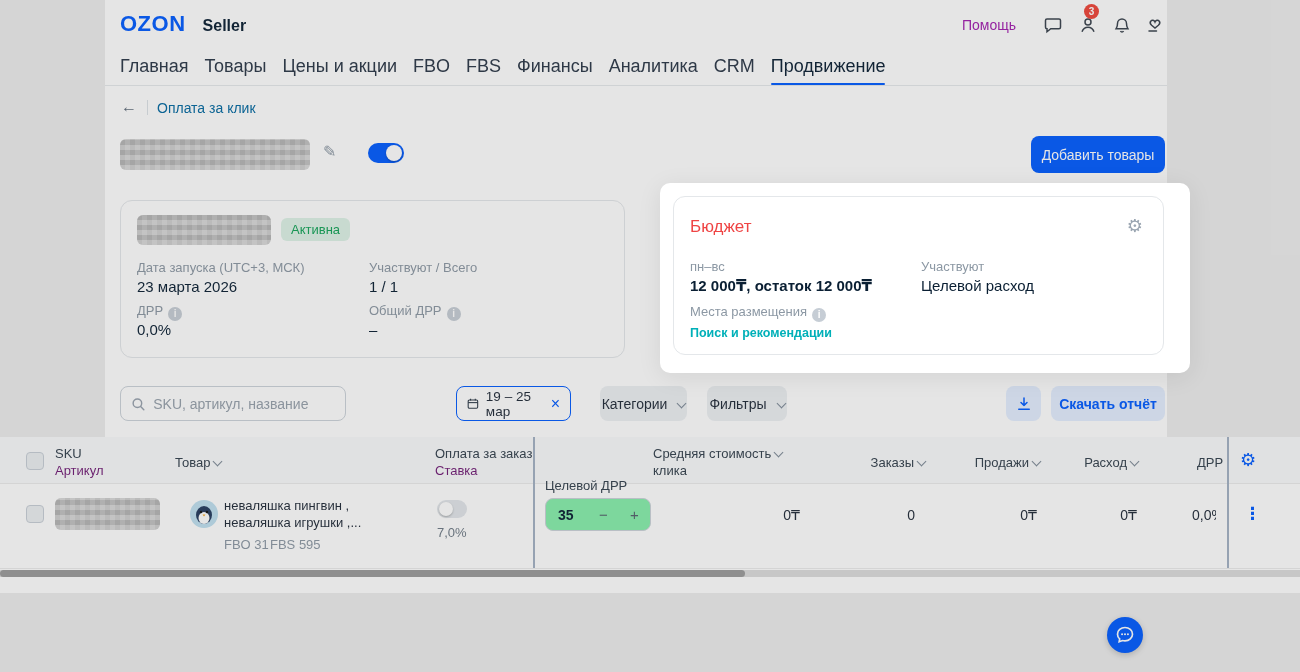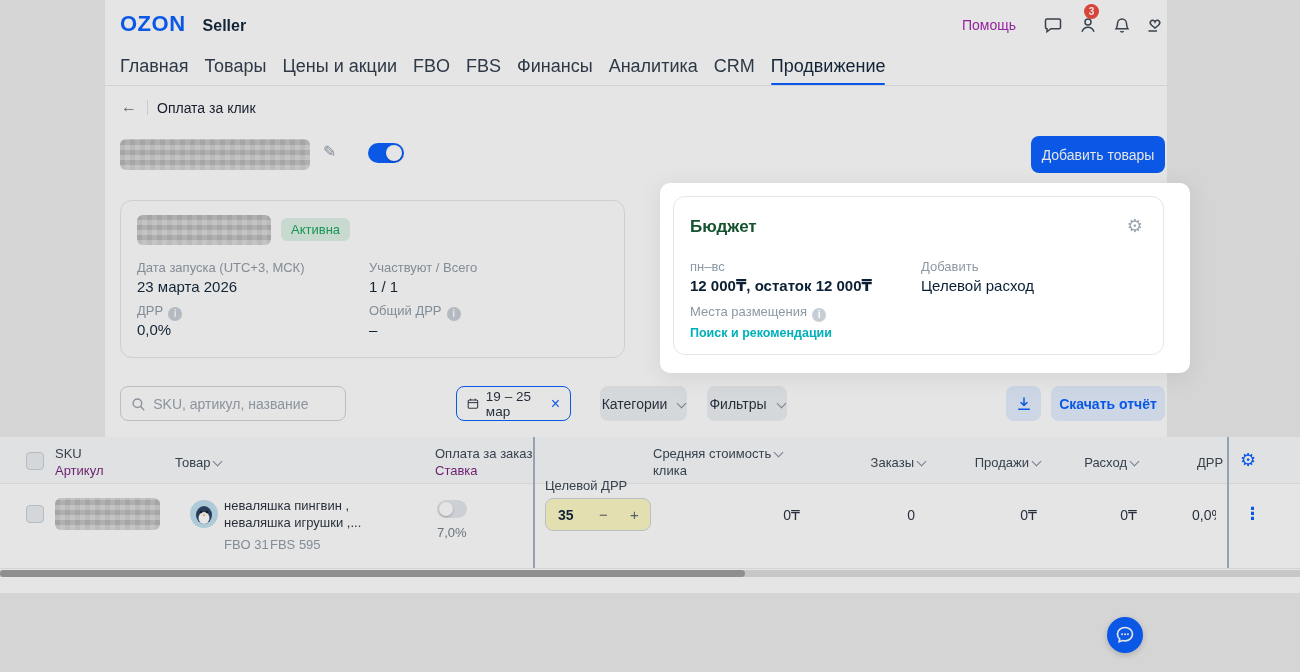--- a/index.html
+++ b/index.html
@@ -20,21 +20,21 @@
     font-size:10px;font-weight:700;line-height:15px;text-align:center;padding:0 3px;z-index:2;}
 
   .nav{position:absolute;left:120px;top:57px;display:flex;gap:16px;font-size:18px;color:#2b3747;}
   .nav-item{cursor:pointer;position:relative;line-height:18px;white-space:nowrap;}
   .nav-item.active{color:#0a1f33;font-weight:500;}
   .nav-item.active::after{content:"";position:absolute;left:0;right:0;bottom:-10px;height:2px;background:#005bff;border-radius:1px;}
   .nav-line{position:absolute;left:105px;top:85px;width:1062px;height:1px;background:#e6e9ec;}
 
   .crumb-arrow{position:absolute;left:121px;top:97px;font-size:16px;color:#5f6c7b;cursor:pointer;line-height:20px;}
   .crumb-sep{position:absolute;left:147px;top:100px;width:1px;height:15px;background:#dde2e7;}
-  .crumb-label{position:absolute;left:157px;top:100px;font-size:14px;color:#0f172a;}
+  .crumb-label{position:absolute;left:157px;top:100px;font-size:14px;color:#0369a1;}
 
   .redacted{position:absolute;border-radius:6px;
     background:repeating-linear-gradient(0deg, rgba(255,255,255,.25) 0 5px, rgba(0,0,0,.05) 5px 10px),
                repeating-linear-gradient(90deg,#bfbfbf 0 5px,#cccccc 5px 10px);}
 
   .toggle{position:absolute;width:36px;height:20px;border-radius:10px;cursor:pointer;}
   .toggle .knob{position:absolute;top:2px;width:16px;height:16px;border-radius:50%;background:#fff;box-shadow:0 1px 2px rgba(0,0,0,.25);}
   .toggle.on{background:#005bff;}  .toggle.on .knob{right:2px;}
   .toggle.off{background:#e2e6ea;} .toggle.off .knob{left:2px;}
 
@@ -61,21 +61,21 @@
   .date-chip{border:1.5px solid #005bff;background:#fff;font-weight:500;font-size:13.5px;justify-content:space-between;padding:0 10px;}
 
   .chev{display:inline-block;width:7px;height:7px;border-right:1.6px solid #7d8a97;border-bottom:1.6px solid #7d8a97;
     transform:rotate(45deg);margin-left:4px;vertical-align:2px;}
   .th{position:absolute;font-size:13px;font-weight:500;color:#33404d;white-space:nowrap;}
   .th-sub{position:absolute;font-size:13px;color:#701a75;white-space:nowrap;}
   .checkbox{position:absolute;width:18px;height:18px;border:1px solid #c8cfd7;border-radius:4px;background:#eceff2;cursor:pointer;}
   .vline{position:absolute;width:2px;background:#a3b2c4;top:437px;height:131px;}
   .cell{position:absolute;font-size:14px;color:#1f2937;white-space:nowrap;}
   .num{text-align:right;}
-  .stepper{position:absolute;left:545px;top:498px;width:106px;height:33px;border:1px solid #ccd3da;border-radius:8px;background:#fef9c3;display:flex;align-items:center;}
+  .stepper{position:absolute;left:545px;top:498px;width:106px;height:33px;border:1px solid #ccd3da;border-radius:8px;background:#86efac;display:flex;align-items:center;}
   .stepper input{width:42px;border:none;outline:none;font-size:14px;font-weight:600;color:#0a1f33;padding-left:12px;font-family:inherit;background:transparent;}
   .stepper .sbtn{flex:1;text-align:center;font-size:15px;color:#55606c;cursor:pointer;line-height:31px;}
 
   .scroll-track{position:absolute;left:0;top:570px;width:1300px;height:7px;background:#dcdcdc;}
   .scroll-thumb{position:absolute;left:0;top:0;width:745px;height:7px;border-radius:4px;background:#9b9b9b;cursor:grab;}
   .fab{position:absolute;left:1107px;top:617px;width:36px;height:36px;border-radius:50%;background:#005bff;display:flex;align-items:center;justify-content:center;cursor:pointer;box-shadow:0 2px 6px rgba(0,0,0,.2);}
   .gear-glyph{font-size:18px;line-height:1;cursor:pointer;}
 </style>
 </head>
 <body>
@@ -255,25 +255,25 @@
       <path d="M12 3c5 0 9 3.6 9 8s-4 8-9 8c-1 0-2-.14-2.9-.4L5 20l.6-3.3C4 15.3 3 13.3 3 11c0-4.4 4-8 9-8z" fill="none" stroke="#fff" stroke-width="2"></path>
       <circle cx="8.5" cy="11" r="1.2" fill="#fff"></circle>
         <circle cx="12" cy="11" r="1.2" fill="#fff"></circle>
         <circle cx="15.5" cy="11" r="1.2" fill="#fff"></circle>
     </svg>
   </div>
 
   <div class="dim-overlay"></div>
   <div class="spotlight">
     <div class="card" style="left:13px;top:13px;width:491px;height:159px;">
-      <div style="position:absolute;left:16px;top:20px;font-size:17px;font-weight:700;color:#14532d;">Бюджет</div>
+      <div style="position:absolute;left:16px;top:20px;font-size:17px;font-weight:400;color:#ef4444;">Бюджет</div>
       <div class="gear-glyph" style="position:absolute;right:20px;top:20px;color:#9aa5b1;">⚙</div>
       <div class="lbl" style="left:16px;top:62px;">пн–вс</div>
       <div class="val" style="left:16px;top:80px;font-weight:600;">12 000₸, остаток 12 000₸</div>
-      <div class="lbl" style="left:247px;top:62px;">Добавить</div>
+      <div class="lbl" style="left:247px;top:62px;">Участвуют</div>
       <div class="val" style="left:247px;top:80px;">Целевой расход</div>
       <div class="lbl" style="left:16px;top:107px;">
         <span>Места размещения</span><i class="info-i">i</i>
       </div>
       <div class="teal-link" style="left:16px;top:129px;">Поиск и рекомендации</div>
     </div>
   </div>
 
 </div>
 

